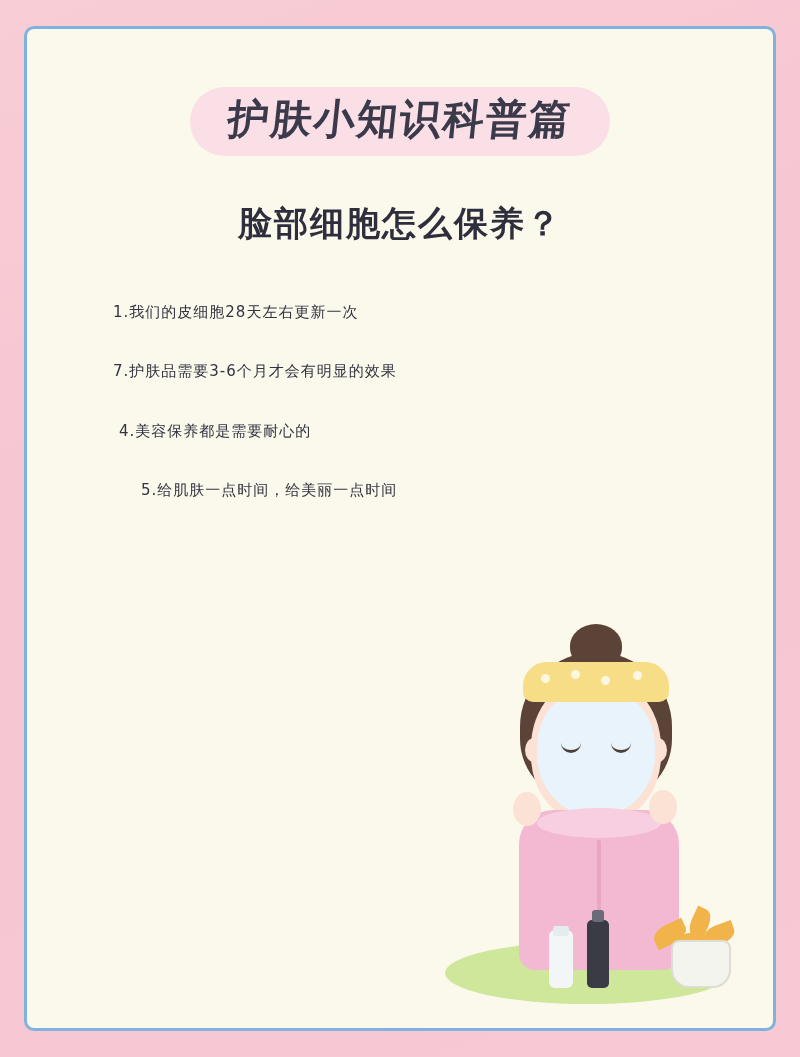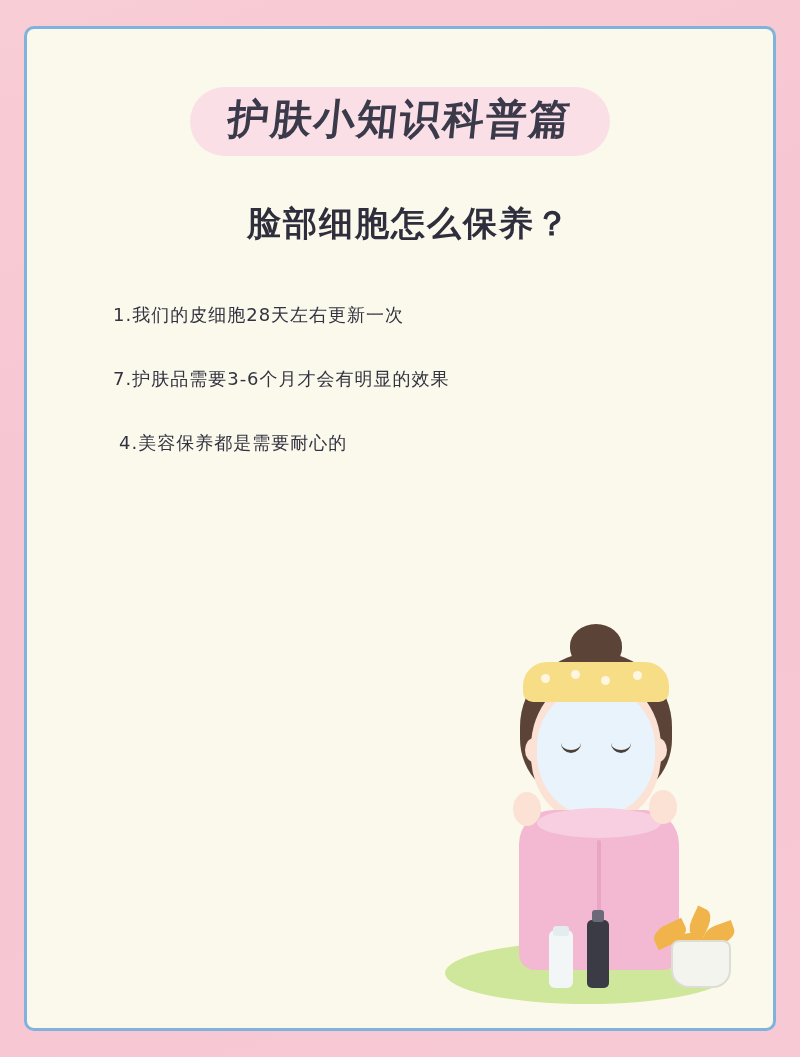--- a/index.html
+++ b/index.html
@@ -50,40 +50,40 @@
     font-weight: bold;
     color: #3a3a4a;
     letter-spacing: 2px;
     line-height: 1.1;
     transform: skewX(-6deg);
     display: inline-block;
   }
   .subtitle-wrap {
     position: absolute;
     top: 172px;
-    left: 9px;
+    left: 0;
     width: 100%;
     text-align: center;
   }
   .subtitle {
     font-family: "DejaVu Sans", sans-serif;
     font-size: 34px;
     font-weight: bold;
     color: #2e2e3c;
     letter-spacing: 2px;
   }
   .list {
     position: absolute;
     top: 272px;
     left: 86px;
     width: 470px;
   }
   .list-item {
     font-family: "DejaVu Sans", sans-serif;
-    font-size: 18px;
+    font-size: 15px;
     color: #33333f;
     line-height: 1.55;
     letter-spacing: 1px;
     margin-bottom: 36px;
   }
   .list-item:nth-child(3) { margin-left: 6px; }
   .list-item:nth-child(4) { margin-left: 28px; }
   .list-item:nth-child(5) { margin-left: 14px; }
 
   
@@ -281,20 +281,21 @@
     </div>
 
     <div class="subtitle-wrap">
       <span class="subtitle">脸部细胞怎么保养？</span>
     </div>
 
     <div class="list">
       <div class="list-item">1.我们的皮细胞28天左右更新一次</div>
       <div class="list-item">7.护肤品需要3-6个月才会有明显的效果</div>
       <div class="list-item">4.美容保养都是需要耐心的</div>
+      <div class="list-item">5.给肌肤一点时间，给美丽一点时间</div>
     </div>
 
     <div class="illustration">
       <div class="ground"></div>
       <div class="hair-bun"></div>
       <div class="hair"></div>
       <div class="ear left"></div>
       <div class="ear right"></div>
       <div class="face"></div>
       <div class="mask"></div>

